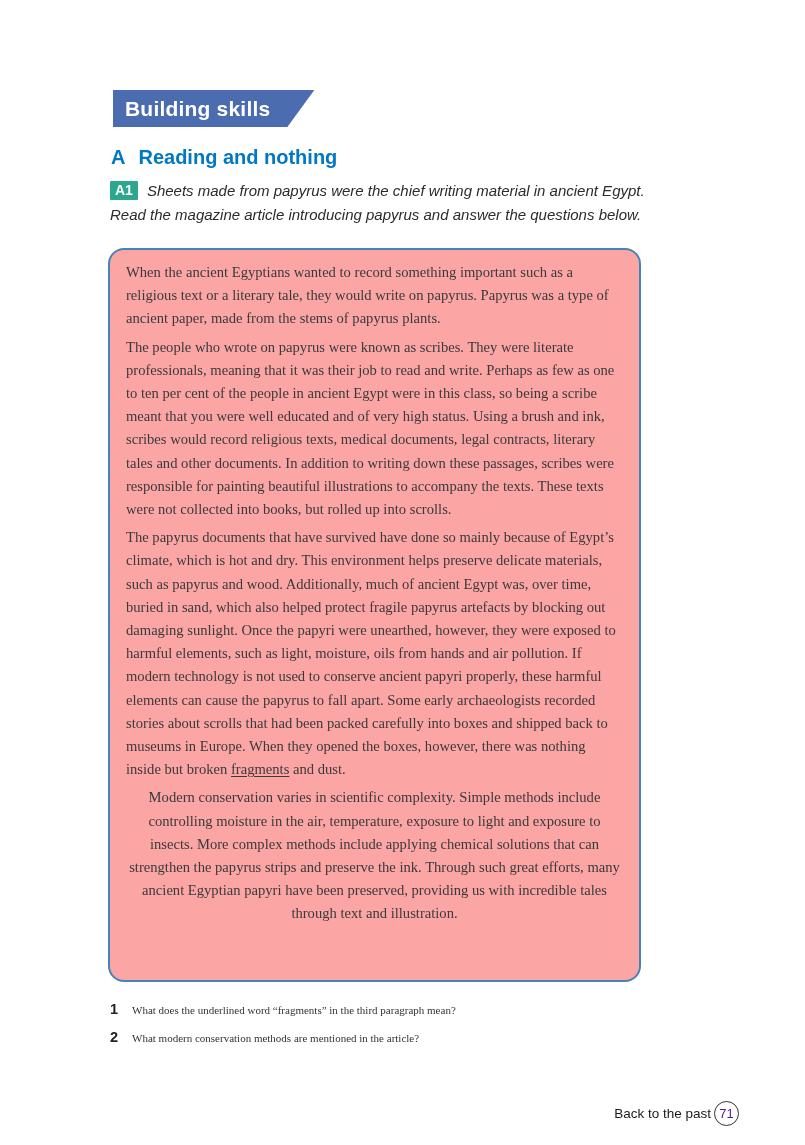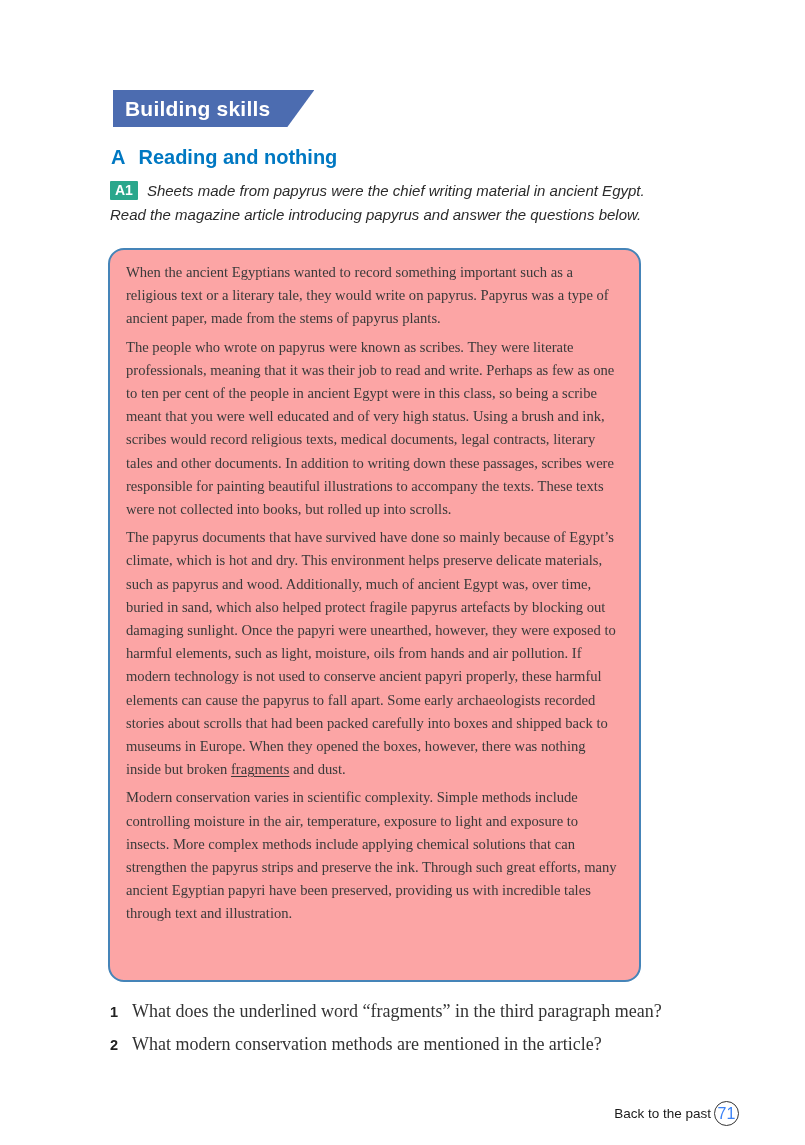--- a/index.html
+++ b/index.html
@@ -85,21 +85,21 @@
     overflow: hidden;
   }
   .article-box p {
     margin: 0 0 5px 0;
     font-family: "Liberation Serif", serif;
     font-size: 14.6px;
     line-height: 23.2px;
     color: #3a3a3a;
     text-align: left;
   }
-  .article-box p:last-child { margin-bottom: 0; }
+  .article-box p:last-child { margin-bottom: 0; text-align: center; }
   .u { text-decoration: underline; text-underline-offset: 2px; }
 
   
   .questions {
     position: absolute;
     left: 110px;
     top: 1001px;
     width: 580px;
     margin: 0;
     padding: 0;
@@ -113,21 +113,21 @@
   .qnum {
     font-family: "Liberation Sans", sans-serif;
     font-weight: bold;
     font-size: 14.5px;
     color: #222222;
     width: 22px;
     flex: 0 0 22px;
   }
   .qtext {
     font-family: "Liberation Serif", serif;
-    font-size: 18px;
+    font-size: 11px;
     color: #333333;
   }
 
   
   .footer {
     position: absolute;
     top: 1101px;
     right: 66px;
     display: flex;
     align-items: center;
@@ -138,22 +138,22 @@
     color: #1a1a1a;
   }
   .page-circle {
     width: 25px;
     height: 25px;
     border: 1.4px solid #333333;
     border-radius: 50%;
     display: flex;
     align-items: center;
     justify-content: center;
-    font-size: 16px;
-    color: #3b82f6;
+    font-size: 13px;
+    color: #4c1d95;
     box-sizing: border-box;
   }
 </style>
 </head>
 <body>
 
 <div class="page">
 
   <div class="banner">
     <span>Building skills</span>

